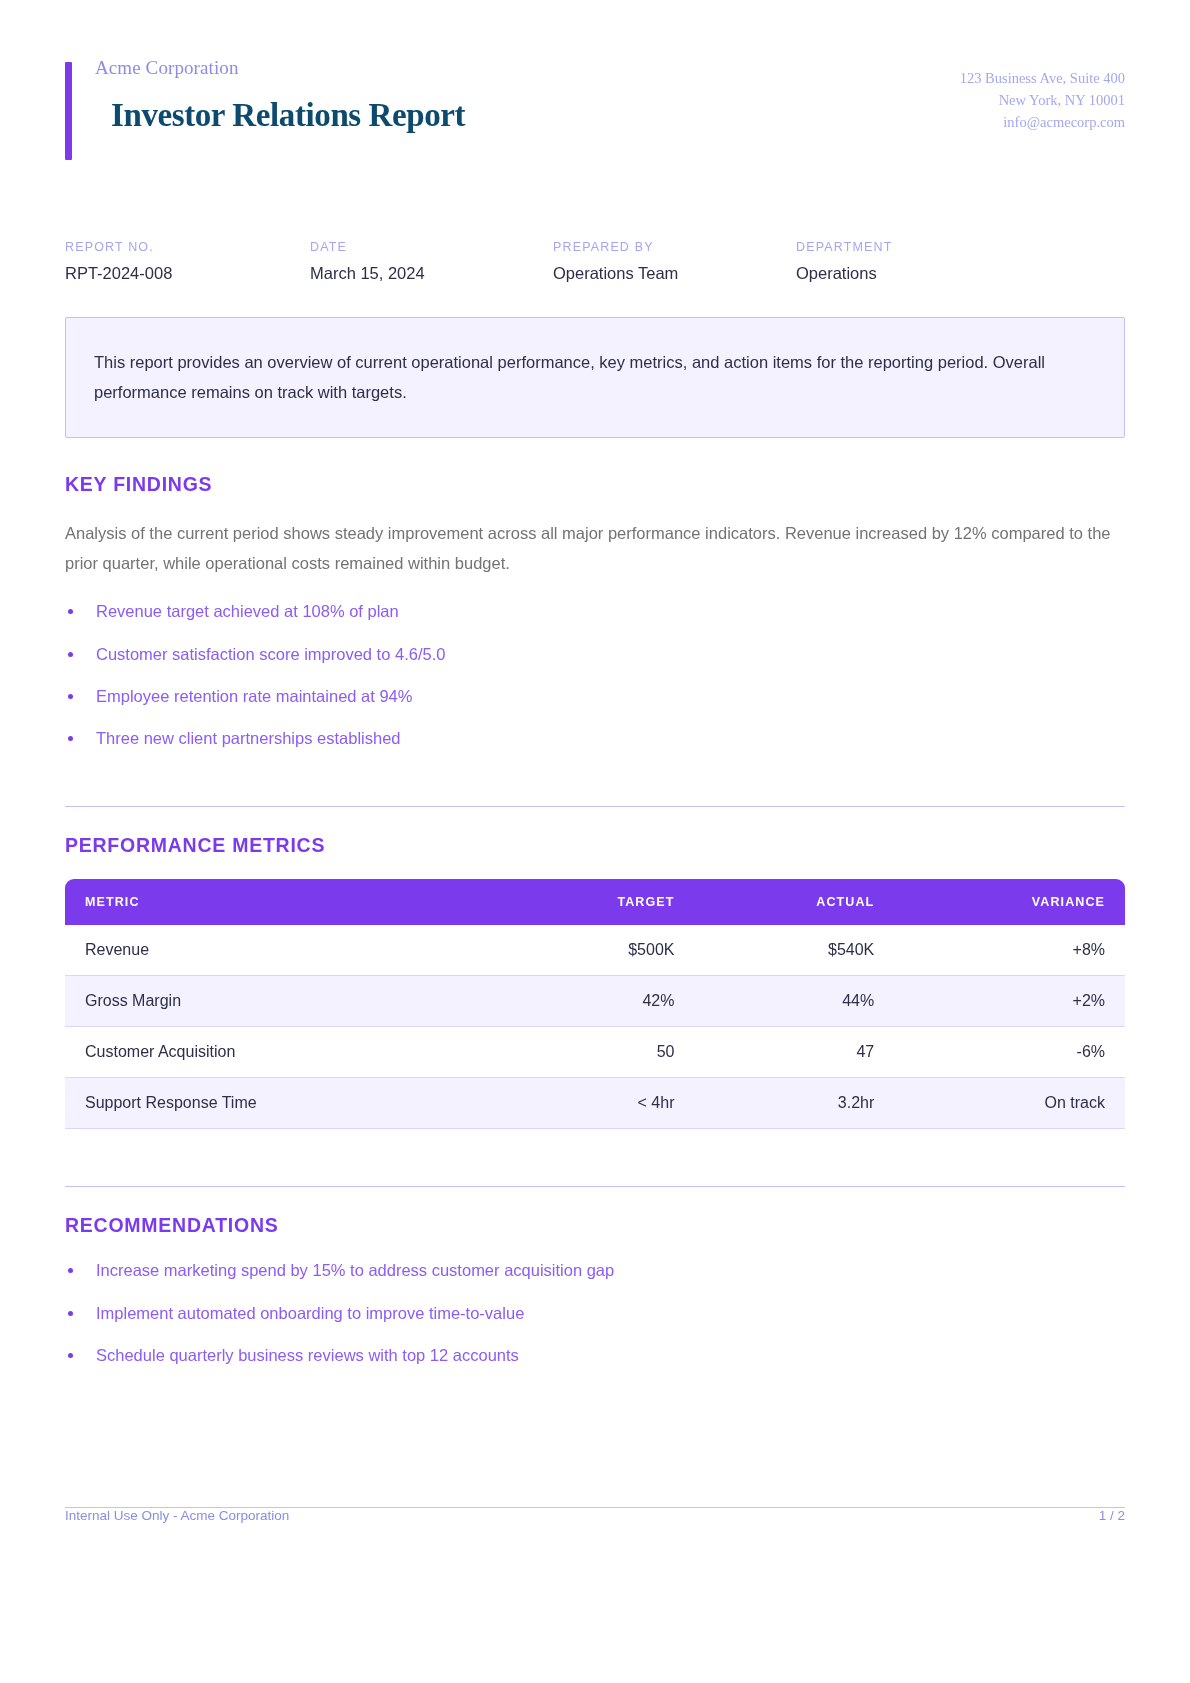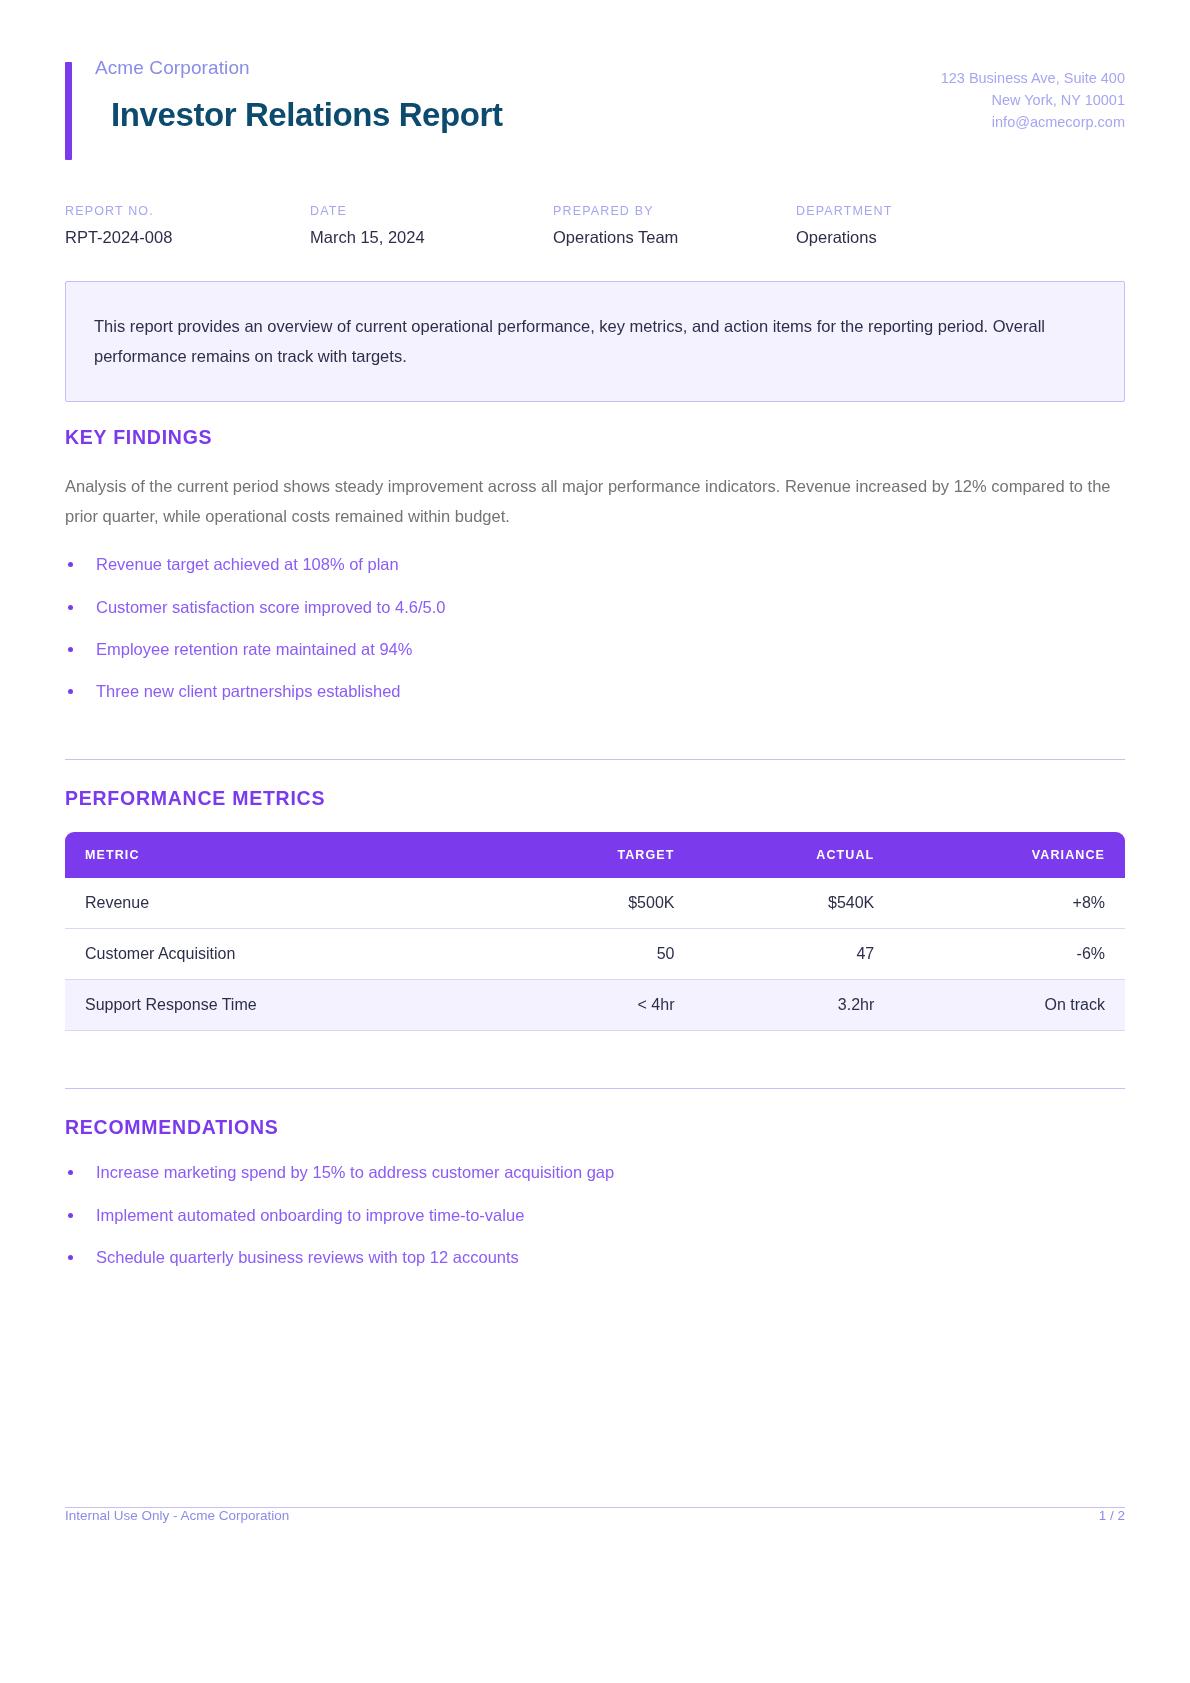--- a/index.html
+++ b/index.html
@@ -22,20 +22,21 @@
     height: 1683px;
     padding: 0 65px;
   }
 
   
   .header {
     display: flex;
     justify-content: space-between;
     align-items: flex-start;
     padding-top: 57px;
+    font-family: Liberation Serif, serif;
   }
   .header-left {
     position: relative;
     padding-left: 30px;
   }
   .accent-bar {
     position: absolute;
     left: 0;
     top: 5px;
     width: 7px;
@@ -77,20 +78,21 @@
   }
   .meta-item.w1 { width: 245px; }
   .meta-item.w2 { width: 243px; }
   .meta-item.w3 { width: 243px; }
   .meta-label {
     font-size: 12.5px;
     letter-spacing: 1.15px;
     color: #a5a6f0;
     text-transform: uppercase;
     margin-bottom: 9px;
+    margin-top: 36px;
   }
   .meta-value {
     font-size: 16.5px;
     color: #2d2f4a;
     line-height: 1.3;
   }
 
   
   .summary-box {
     margin-top: 33px;
@@ -100,21 +102,21 @@
     padding: 29px 28px 30px 28px;
   }
   .summary-text {
     font-size: 16.5px;
     line-height: 1.82;
     color: #2d2f4a;
     margin: 0;
   }
 
   
-  .section { margin-top: 24px; }
+  .section { margin-top: 35px; }
   .section.with-rule {
     border-top: 1.5px solid #c9bdf5;
     padding-top: 27px;
     margin-top: 57px;
   }
   .section-title {
     font-size: 19.5px;
     font-weight: bold;
     color: #7c3aed;
     letter-spacing: 0.75px;
@@ -276,20 +278,26 @@
           <th>VARIANCE</th>
         </tr>
       </thead>
       <tbody>
         <tr>
           <td>Revenue</td>
           <td>$500K</td>
           <td>$540K</td>
           <td>+8%</td>
         </tr>
+        <tr class="alt">
+          <td>Gross Margin</td>
+          <td>42%</td>
+          <td>44%</td>
+          <td>+2%</td>
+        </tr>
         <tr>
           <td>Customer Acquisition</td>
           <td>50</td>
           <td>47</td>
           <td>-6%</td>
         </tr>
         <tr class="alt">
           <td>Support Response Time</td>
           <td>&lt; 4hr</td>
           <td>3.2hr</td>

